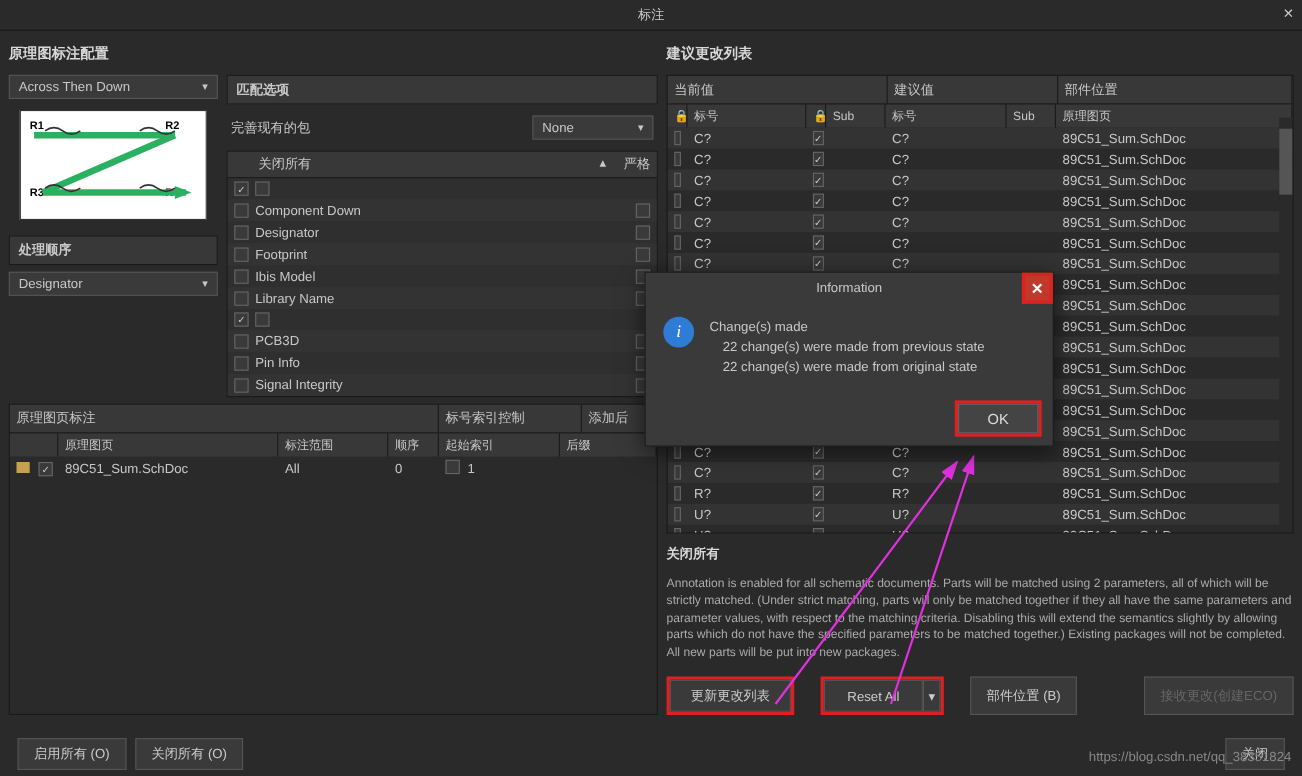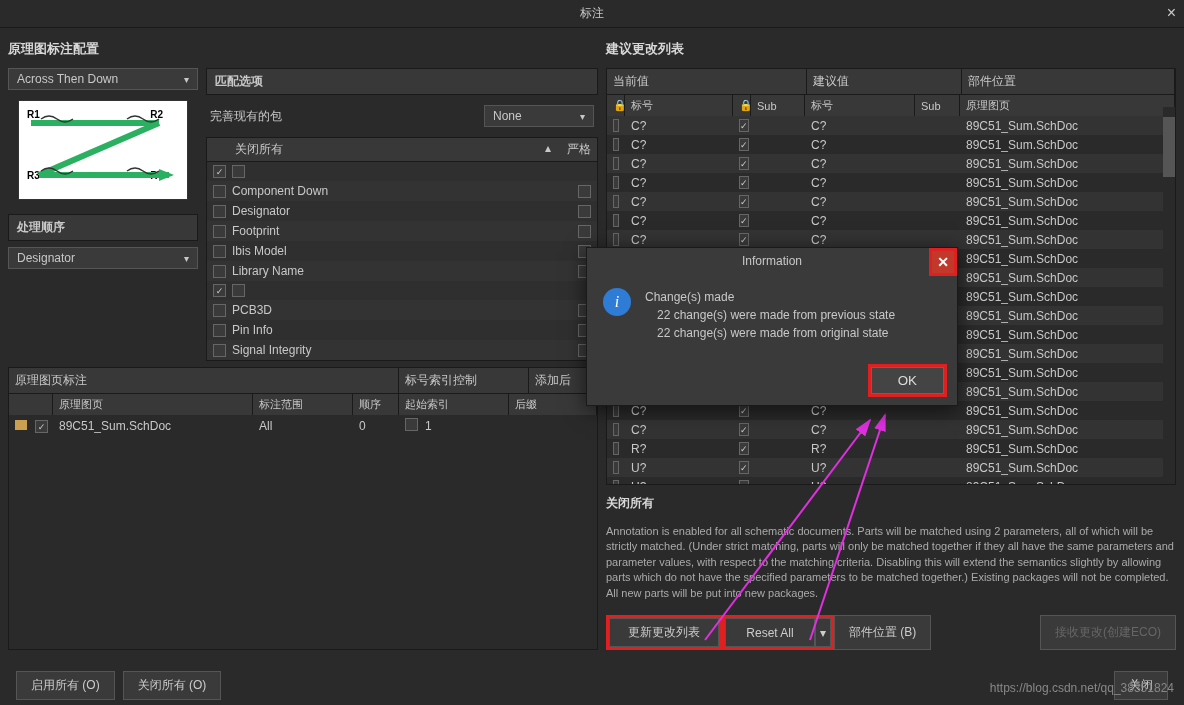--- a/index.html
+++ b/index.html
@@ -40,21 +40,21 @@
 .ct-subhead > div { padding: 3px 6px; border-right: 1px solid #1a1a1a; display: flex; align-items: center; gap: 4px; }
 .ct-body { overflow-y: auto; height: 380px; }
 .ct-row { display: flex; align-items: center; height: 19px; }
 .ct-row:nth-child(odd) { background: #333; }
 .ct-row > div { padding: 0 6px; display: flex; align-items: center; gap: 4px; }
 .summary-box { font-size: 11px; color: #aaa; line-height: 1.4; padding: 2px 0; }
 .bottom-bar { position: absolute; bottom: 0; left: 0; right: 0; height: 40px; display: flex; align-items: center; padding: 0 16px; gap: 8px; background: #2a2a2a; }
 .btn { background: #3a3a3a; border: 1px solid #555; padding: 5px 14px; color: #ccc; cursor: pointer; font-size: 12px; }
 .btn-disabled { color: #666; }
 .red-box { border: 3px solid #e02020; }
-.right-bottom-btns { display: flex; gap: 0; }
+.right-bottom-btns { display: flex; gap: 24px; }
 .info-dialog { position: absolute; left: 586px; top: 247px; width: 372px; background: #3a3a3a; border: 1px solid #1a1a1a; box-shadow: 0 4px 20px rgba(0,0,0,0.6); z-index: 100; }
 .info-title { display: flex; justify-content: center; align-items: center; padding: 6px; position: relative; background: #3a3a3a; }
 .info-close { position: absolute; right: 0; top: 0; width: 28px; height: 28px; background: #c0392b; border:3px solid #e02020; color: #fff; display: flex; align-items: center; justify-content: center; cursor: pointer; font-size: 14px; font-weight: bold; }
 .info-body { display: flex; padding: 14px 16px; gap: 14px; align-items: flex-start; }
 .info-icon { width: 28px; height: 28px; border-radius: 50%; background: #2e7cd6; color: #fff; display: flex; align-items: center; justify-content: center; font-style: italic; font-family: Georgia, serif; font-size: 16px; flex-shrink: 0; }
 .info-text { font-size: 12px; line-height: 1.5; }
 .info-footer { display: flex; justify-content: flex-end; padding: 8px 10px; }
 .info-ok { border: 3px solid #e02020; }
 .info-ok button { background: #444; border: 1px solid #666; padding: 5px 26px; color: #ddd; cursor: pointer; }
 .scrollbar { position: absolute; right: 0; top: 38px; bottom: 0; width: 12px; background: #2a2a2a; }

